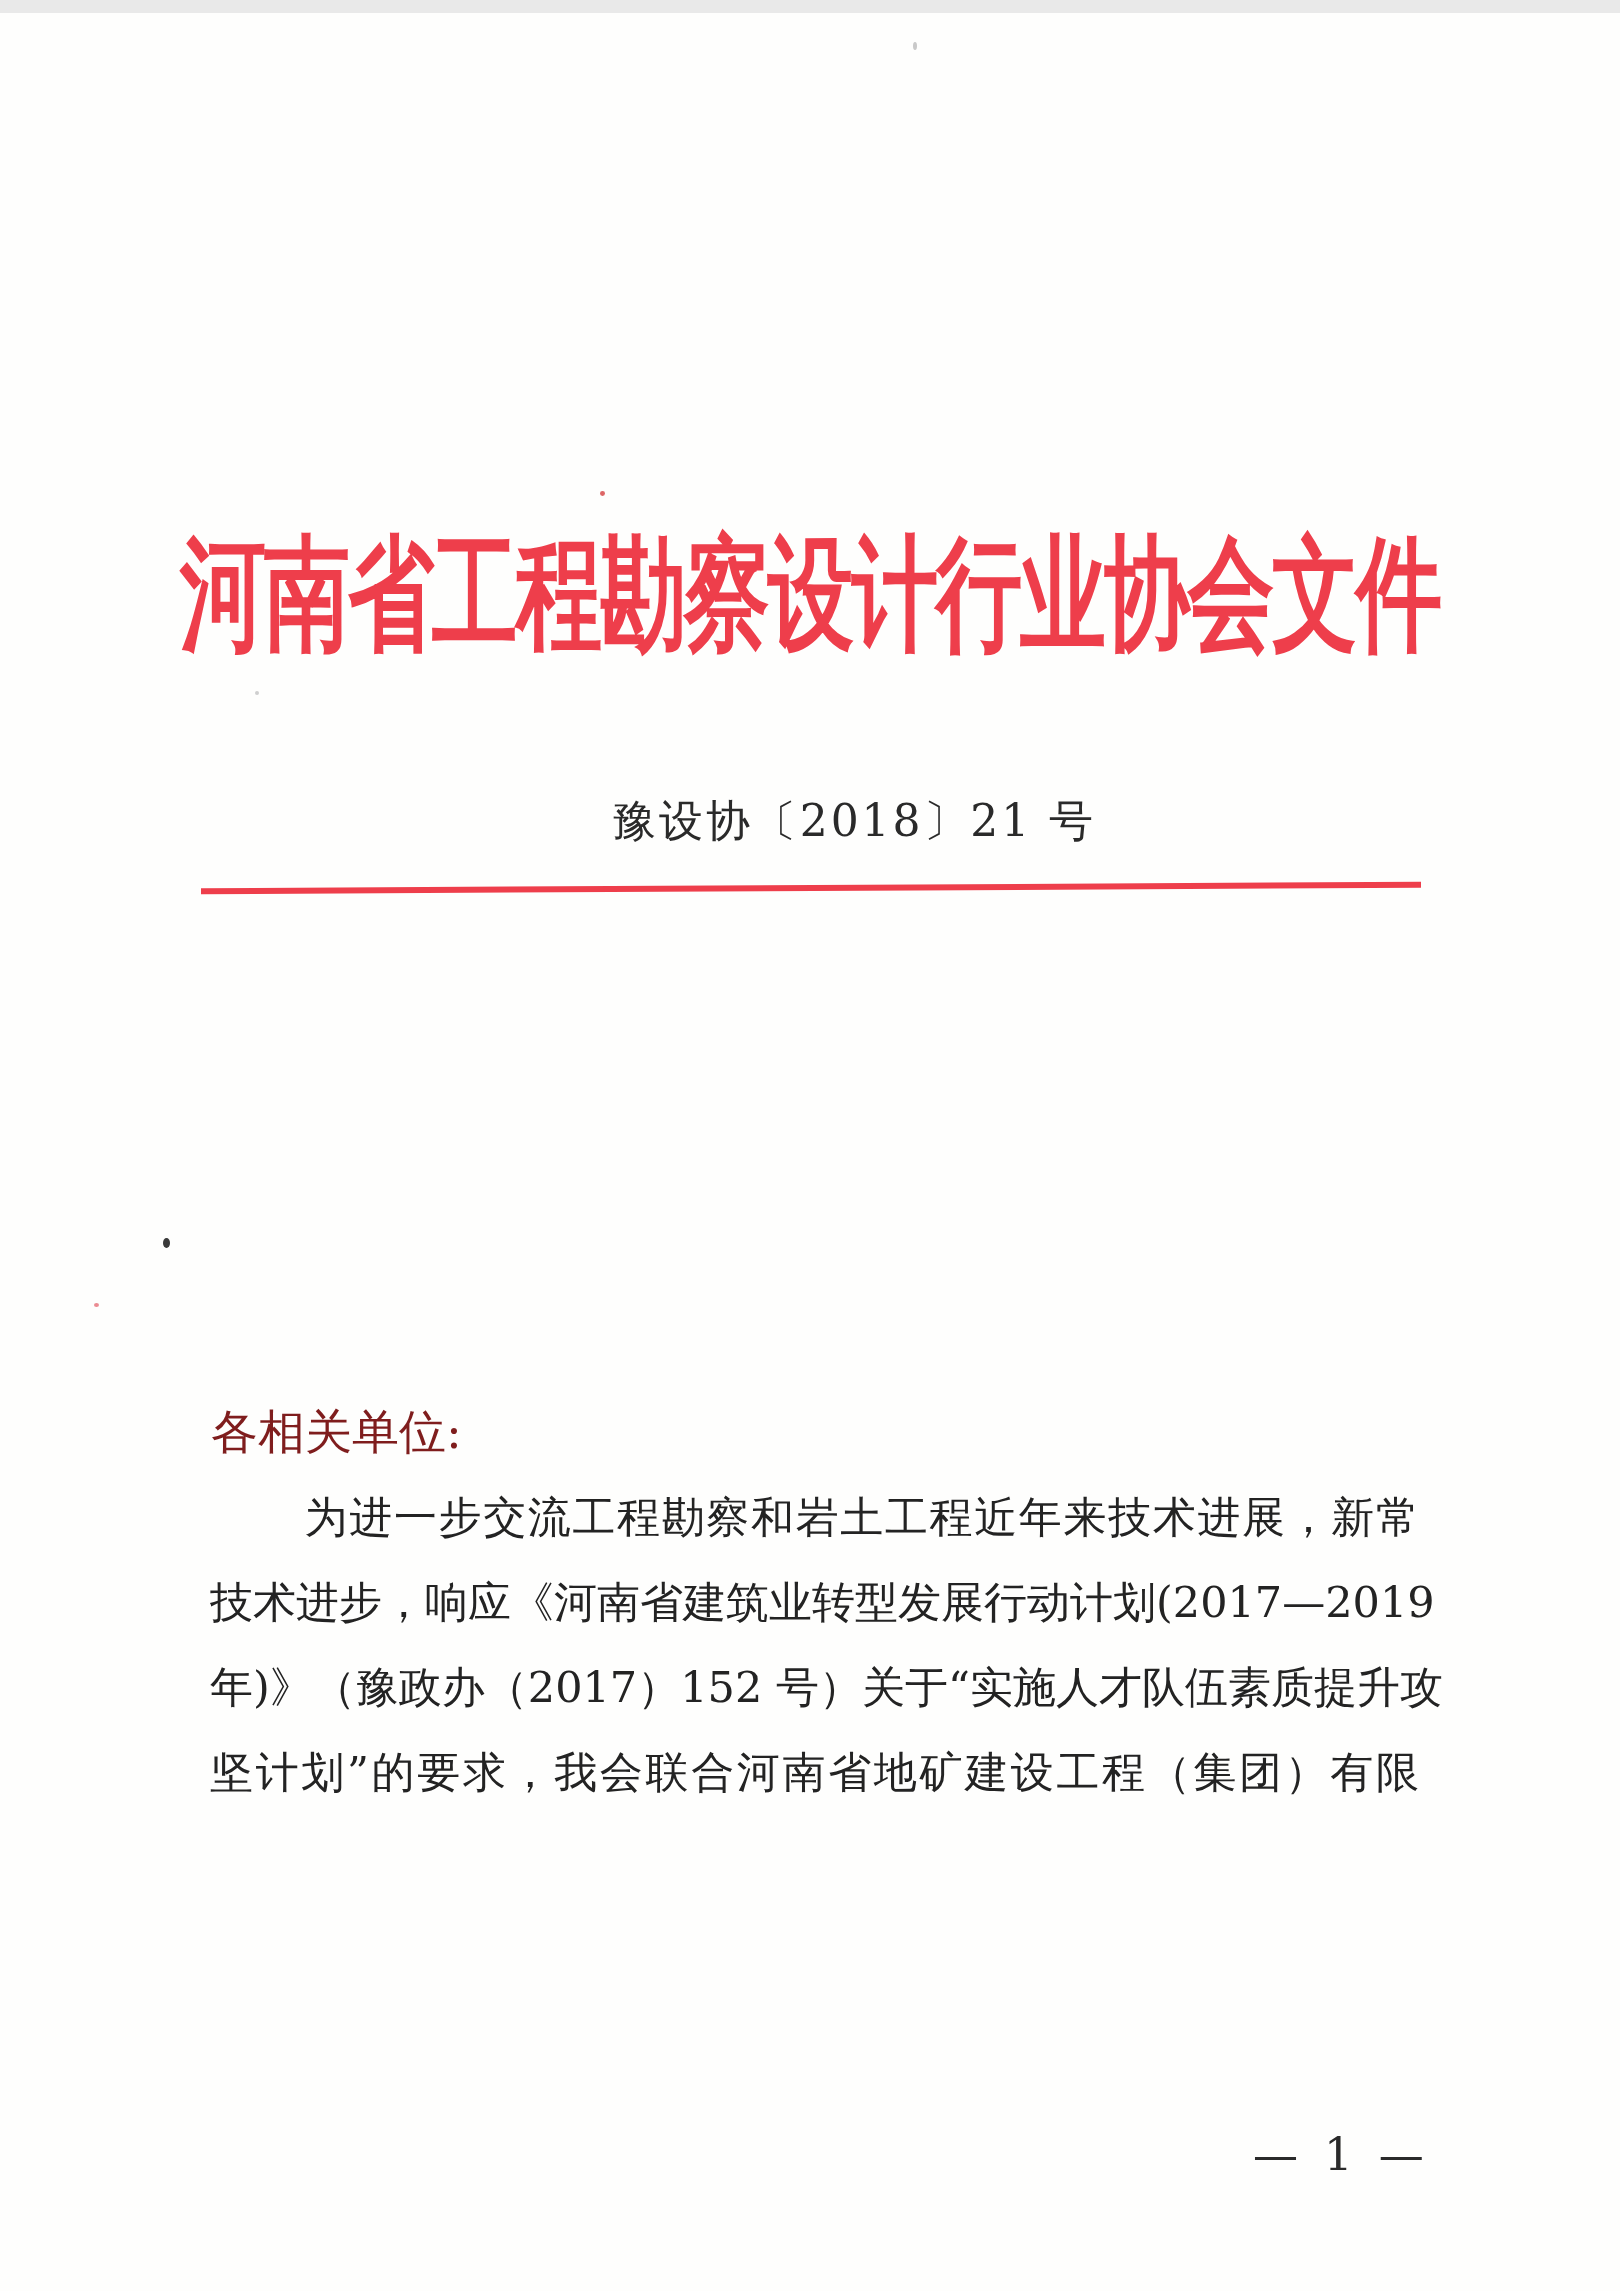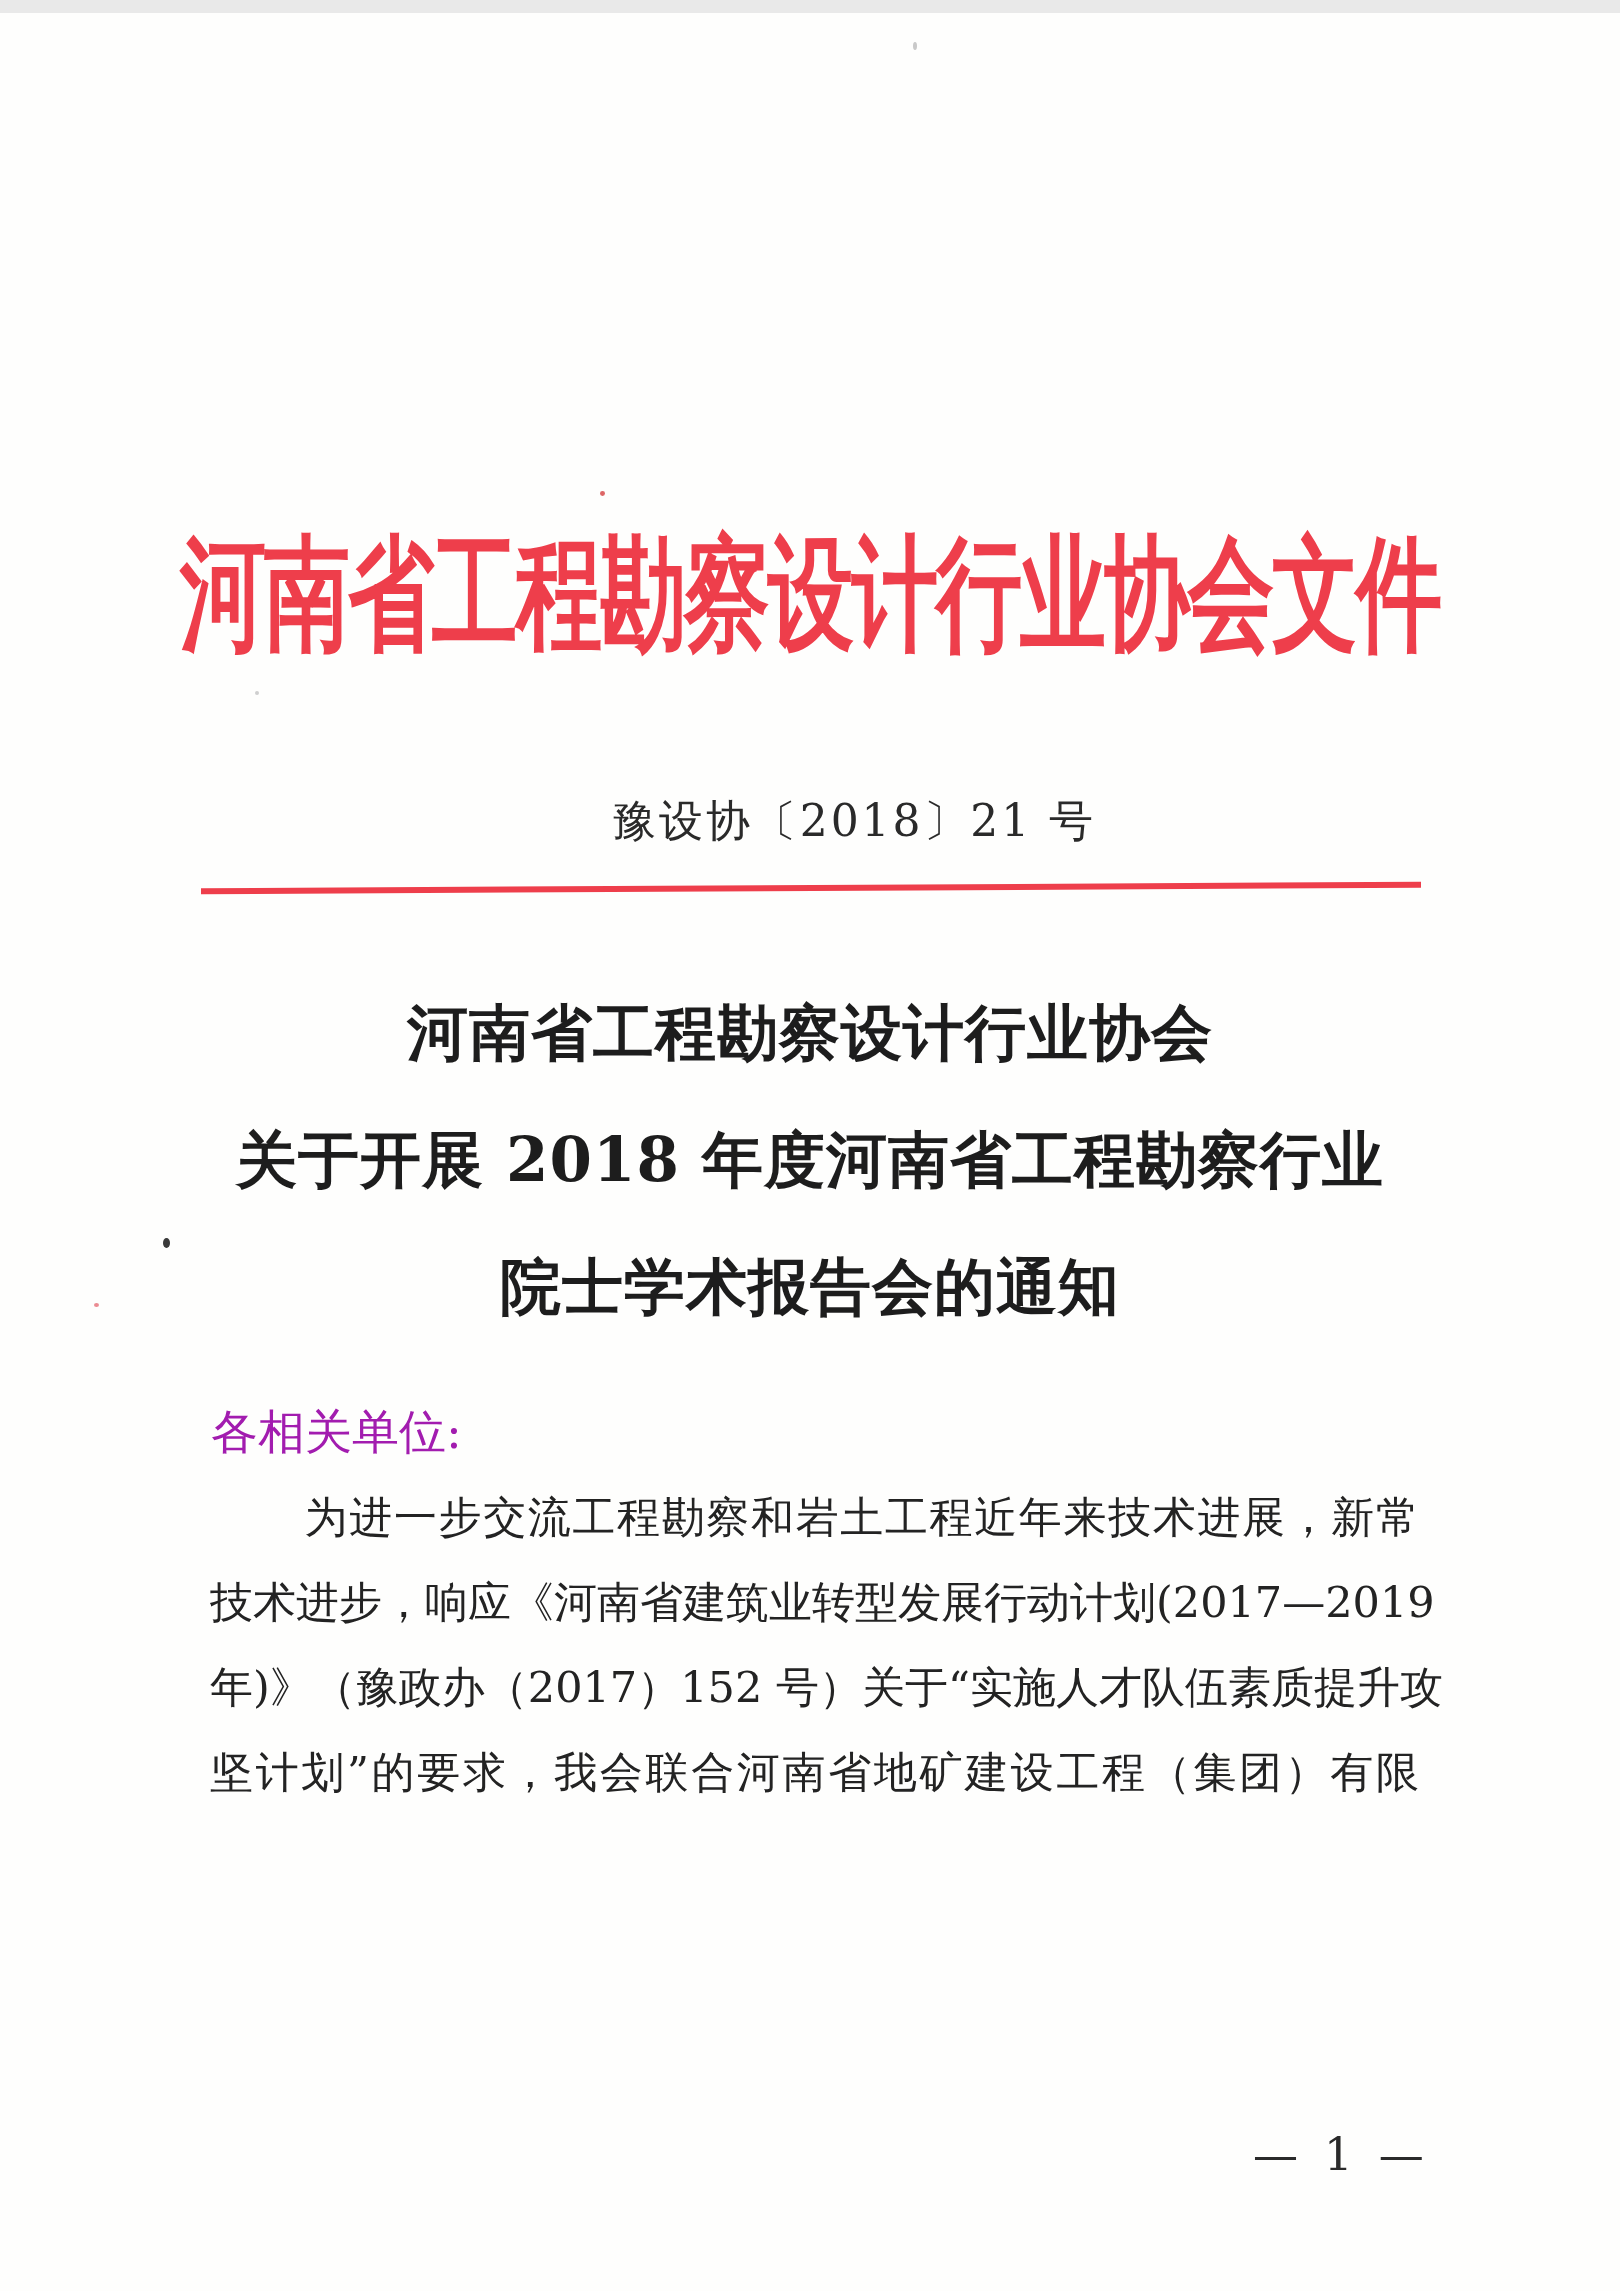--- a/index.html
+++ b/index.html
@@ -71,21 +71,21 @@
     color: #1d1d1d;
     line-height: 127px;
     letter-spacing: 1px;
   }
   
   .salutation {
     position: absolute;
     top: 1388px;
     left: 211px;
     font-size: 47px;
-    color: #a21caf;
+    color: #7f1d1d;
   }
   
   .body-block {
     position: absolute;
     top: 1462px;
     left: 210px;
     width: 1209px;
     font-size: 43px;
     color: #232323;
     line-height: 85px;
@@ -124,25 +124,20 @@
 <div class="page">
 
   <div class="letterhead">
     <span class="letterhead-text">河南省工程勘察设计行业协会文件</span>
   </div>
 
   <div class="doc-number">豫设协〔2018〕21 号</div>
 
   <div class="red-rule"></div>
 
-  <div class="headline">
-    <div class="headline-line">河南省工程勘察设计行业协会</div>
-    <div class="headline-line">关于开展 2018 年度河南省工程勘察行业</div>
-    <div class="headline-line">院士学术报告会的通知</div>
-  </div>
 
   <div class="salutation">各相关单位:</div>
 
   <div class="body-block">
     <div class="body-line indent">为进一步交流工程勘察和岩土工程近年来技术进展，新常</div>
     <div class="body-line">技术进步，响应《河南省建筑业转型发展行动计划(2017—2019</div>
     <div class="body-line">年)》（豫政办（2017）152 号）关于“实施人才队伍素质提升攻</div>
     <div class="body-line">坚计划”的要求，我会联合河南省地矿建设工程（集团）有限</div>
   </div>
 

